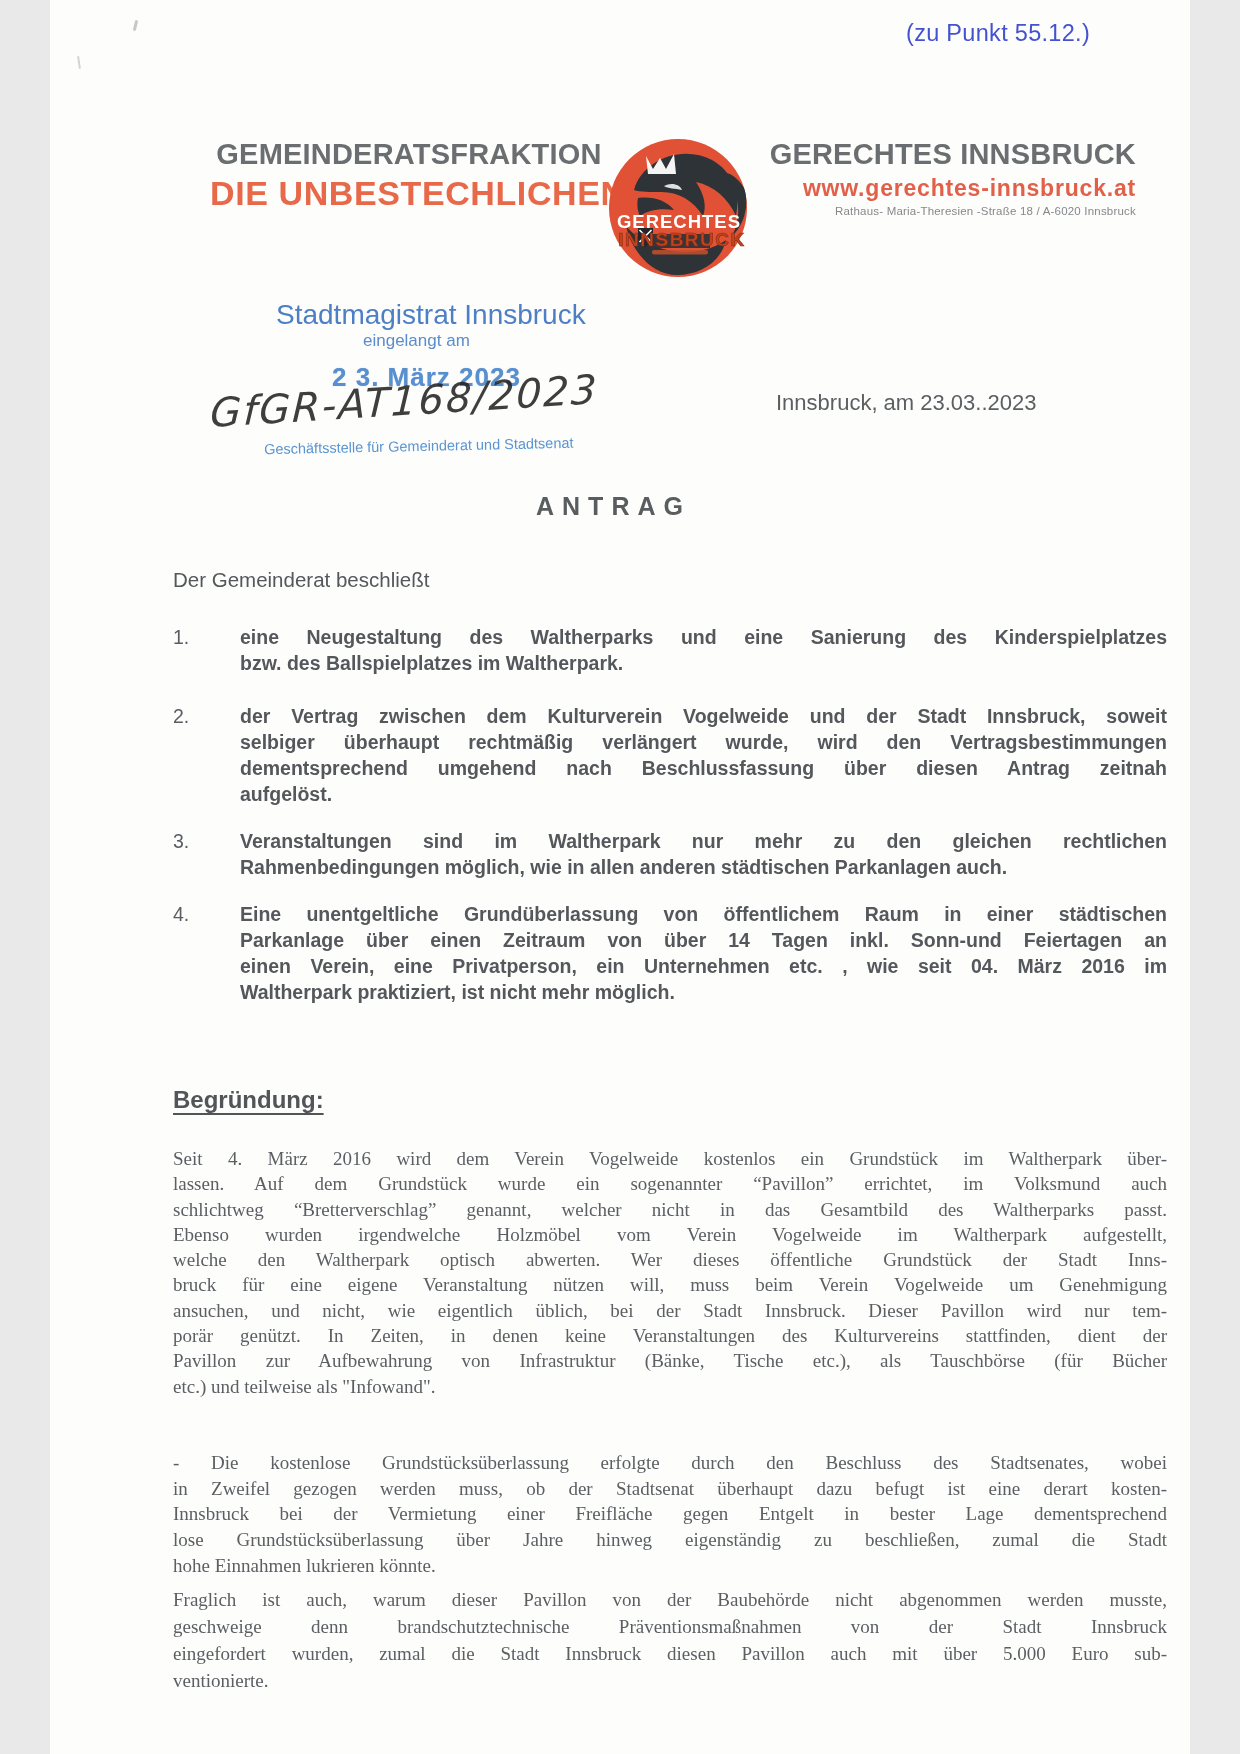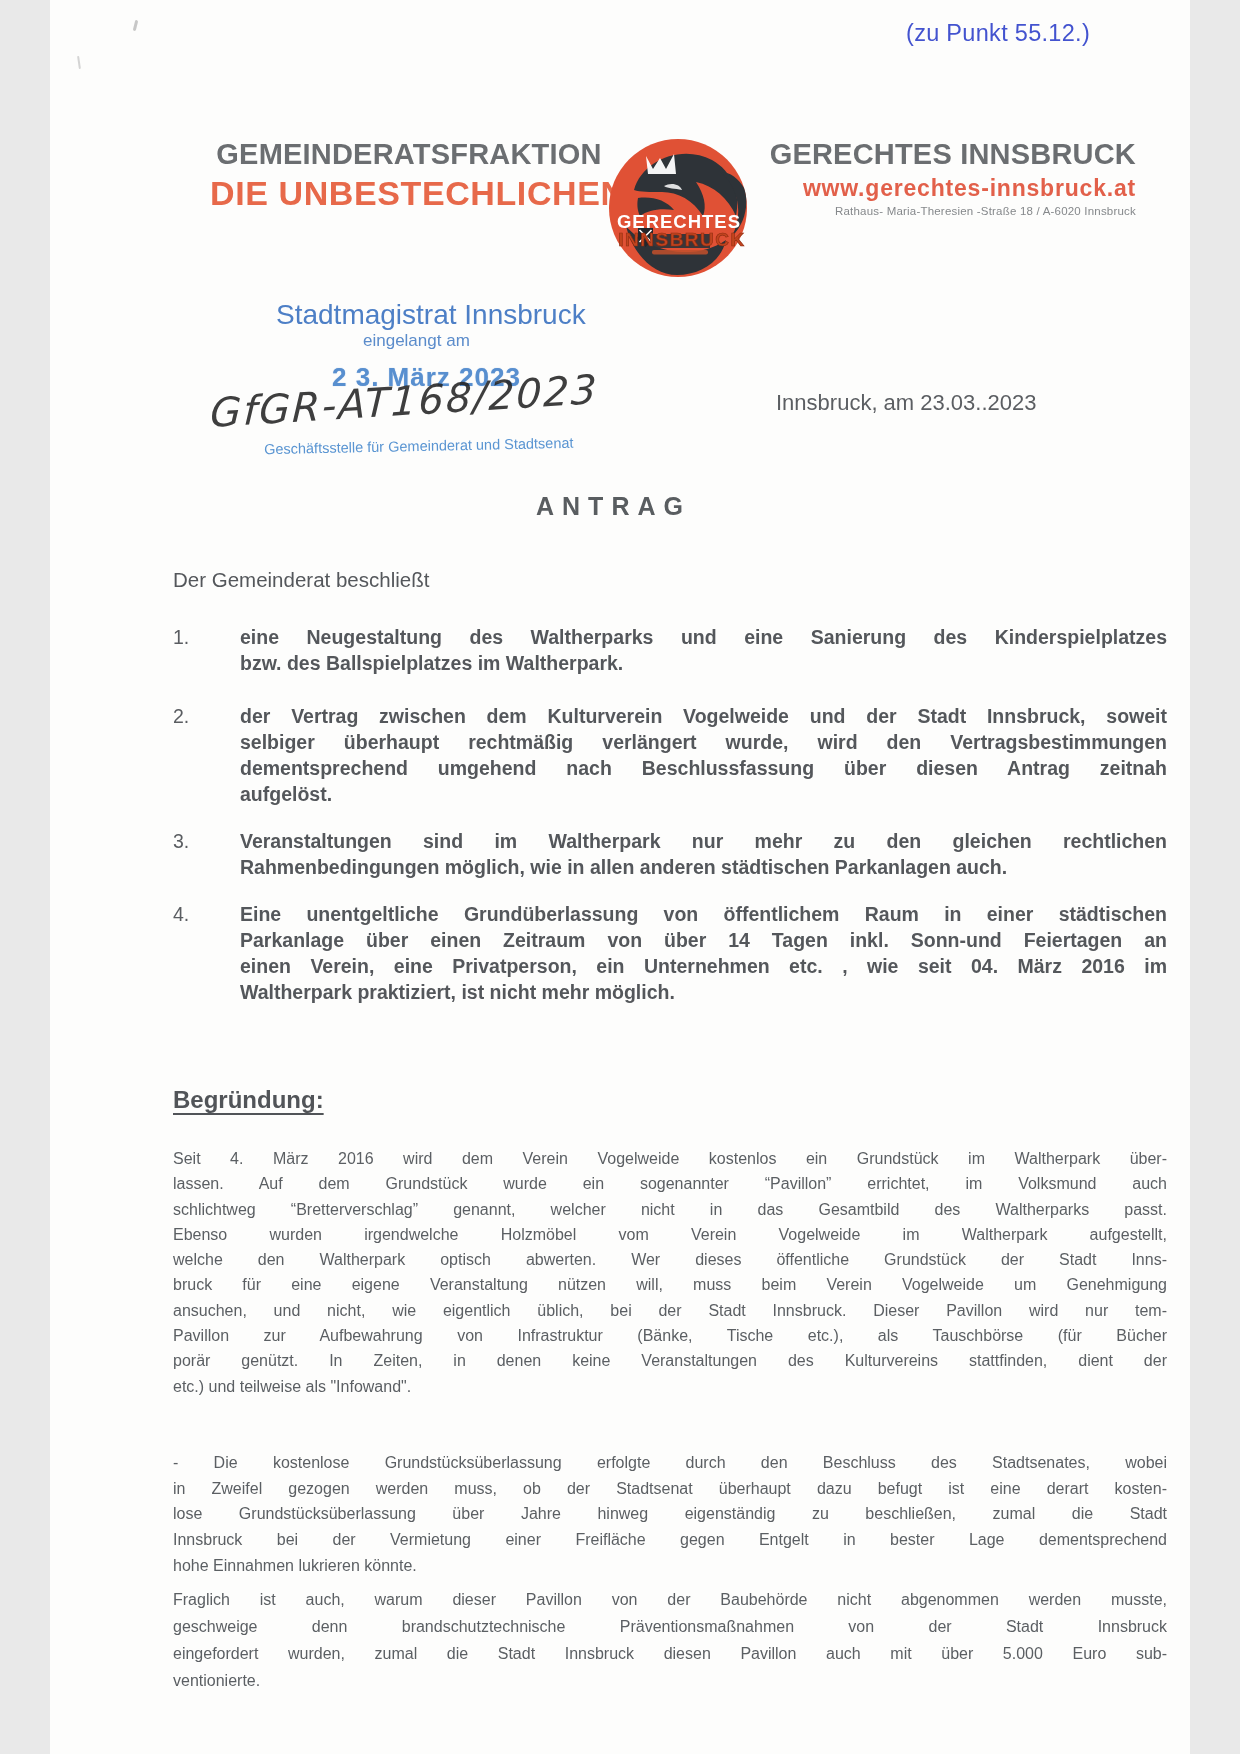--- a/index.html
+++ b/index.html
@@ -39,21 +39,21 @@
   
   .doc-title{left:486px;top:492px;font-size:25px;font-weight:bold;color:#595d60;letter-spacing:8px;white-space:nowrap;}
   .intro{left:123px;top:568px;font-size:20.5px;font-weight:normal;color:#54575b;white-space:nowrap;}
   
   .item{left:123px;width:994px;font-size:19.5px;font-weight:bold;color:#54575b;line-height:26px;}
   .item .num{position:absolute;left:0;top:0;font-weight:normal;color:#5a5d61;}
   .item .body{margin-left:67px;}
   .i1{top:624px;} .i2{top:703px;} .i3{top:828px;} .i4{top:901px;}
   
   .just-head{left:123px;top:1086px;font-size:24px;font-weight:bold;color:#515458;text-decoration:underline;text-underline-offset:5px;text-decoration-thickness:2px;}
-  .para{left:123px;width:994px;font-size:16px;color:#5b5f63;}
+  .para{left:123px;width:994px;font-size:19px;color:#5b5f63;font-family:Liberation Serif, serif;}
   .p1{top:1146px;line-height:25.3px;}
   .p2{top:1450px;line-height:25.7px;}
   .p3{top:1586px;line-height:27px;}
   .line{text-align:justify;text-align-last:justify;}
   .line.last{text-align-last:left;}
 </style>
 </head>
 <body>
 
 <div class="page">
@@ -146,29 +146,29 @@
   <div class="abs just-head">Begründung:</div>
 
   <div class="abs para p1">
       <div class="line">Seit 4. März 2016 wird dem Verein Vogelweide kostenlos ein Grundstück im Waltherpark über-</div>
       <div class="line">lassen. Auf dem Grundstück wurde ein sogenannter “Pavillon” errichtet, im Volksmund auch</div>
       <div class="line">schlichtweg “Bretterverschlag” genannt, welcher nicht in das Gesamtbild des Waltherparks passt.</div>
       <div class="line">Ebenso wurden irgendwelche Holzmöbel vom Verein Vogelweide im Waltherpark aufgestellt,</div>
       <div class="line">welche den Waltherpark optisch abwerten. Wer dieses öffentliche Grundstück der Stadt Inns-</div>
       <div class="line">bruck für eine eigene Veranstaltung nützen will, muss beim Verein Vogelweide um Genehmigung</div>
       <div class="line">ansuchen, und nicht, wie eigentlich üblich, bei der Stadt Innsbruck. Dieser Pavillon wird nur tem-</div>
+      <div class="line">porär genützt. In Zeiten, in denen keine Veranstaltungen des Kulturvereins stattfinden, dient der</div>
       <div class="line">Pavillon zur Aufbewahrung von Infrastruktur (Bänke, Tische etc.), als Tauschbörse (für Bücher</div>
-      <div class="line">porär genützt. In Zeiten, in denen keine Veranstaltungen des Kulturvereins stattfinden, dient der</div>
       <div class="line last">etc.) und teilweise als "Infowand".</div>
     </div>
   <div class="abs para p2">
       <div class="line">- Die kostenlose Grundstücksüberlassung erfolgte durch den Beschluss des Stadtsenates, wobei</div>
       <div class="line">in Zweifel gezogen werden muss, ob der Stadtsenat überhaupt dazu befugt ist eine derart kosten-</div>
+      <div class="line">Innsbruck bei der Vermietung einer Freifläche gegen Entgelt in bester Lage dementsprechend</div>
       <div class="line">lose Grundstücksüberlassung über Jahre hinweg eigenständig zu beschließen, zumal die Stadt</div>
-      <div class="line">Innsbruck bei der Vermietung einer Freifläche gegen Entgelt in bester Lage dementsprechend</div>
       <div class="line last">hohe Einnahmen lukrieren könnte.</div>
     </div>
   <div class="abs para p3">
       <div class="line">Fraglich ist auch, warum dieser Pavillon von der Baubehörde nicht abgenommen werden musste,</div>
       <div class="line">geschweige denn brandschutztechnische Präventionsmaßnahmen von der Stadt Innsbruck</div>
       <div class="line">eingefordert wurden, zumal die Stadt Innsbruck diesen Pavillon auch mit über 5.000 Euro sub-</div>
       <div class="line last">ventionierte.</div>
     </div>
 
 </div>

